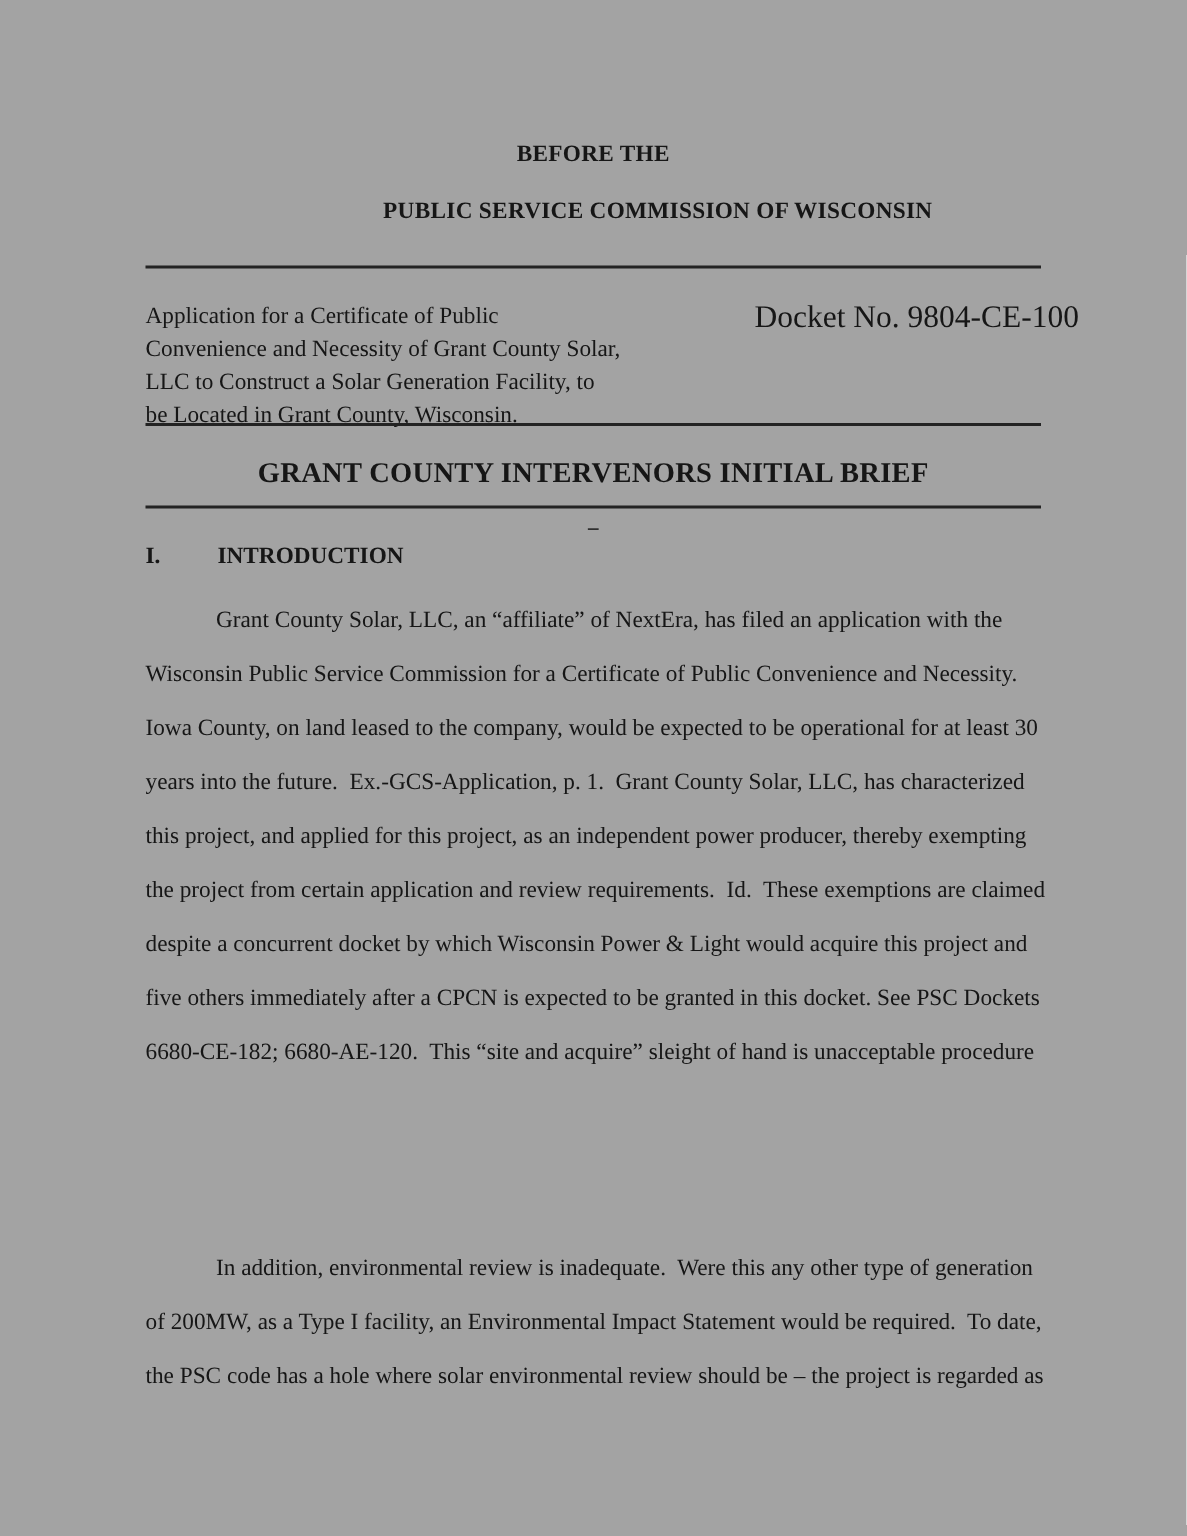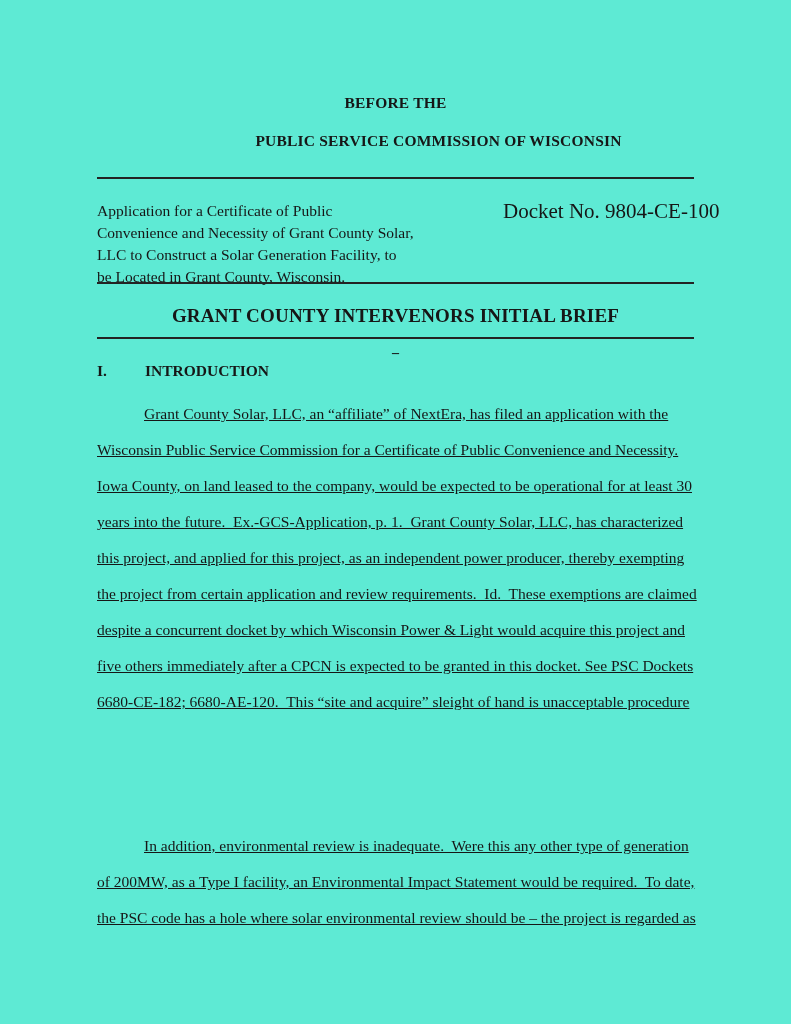--- a/index.html
+++ b/index.html
@@ -1,20 +1,20 @@
 <!DOCTYPE html>
 <html><head>
 <meta charset="utf-8">
 <style>
   html, body { margin: 0; padding: 0; background: #ffffff; }
   .page {
     position: relative;
     width: 791px;
     height: 1024px;
-    background: #5eead4;
+    background: #a3a3a3;
     font-family: "Liberation Serif", serif;
     color: #161616;
     overflow: hidden;
   }
   .centered {
     position: absolute;
     left: 0;
     width: 791px;
     text-align: center;
   }
@@ -52,21 +52,20 @@
     font-size: 15.5px;
     line-height: 22px;
     font-weight: bold;
   }
   .section-heading .sec-num { width: 48px; }
   .body-para {
     position: absolute;
     left: 97px;
     width: 650px;
     font-size: 15.5px;
-    text-decoration: underline;
   }
   .body-para div { line-height: 36px; white-space: pre; }
   .body-para div:first-child { text-indent: 47px; }
   .para-1 { top: 396px; }
   .para-2 { top: 828px; }
 </style>
 </head>
 <body>
 
 <div class="page">

